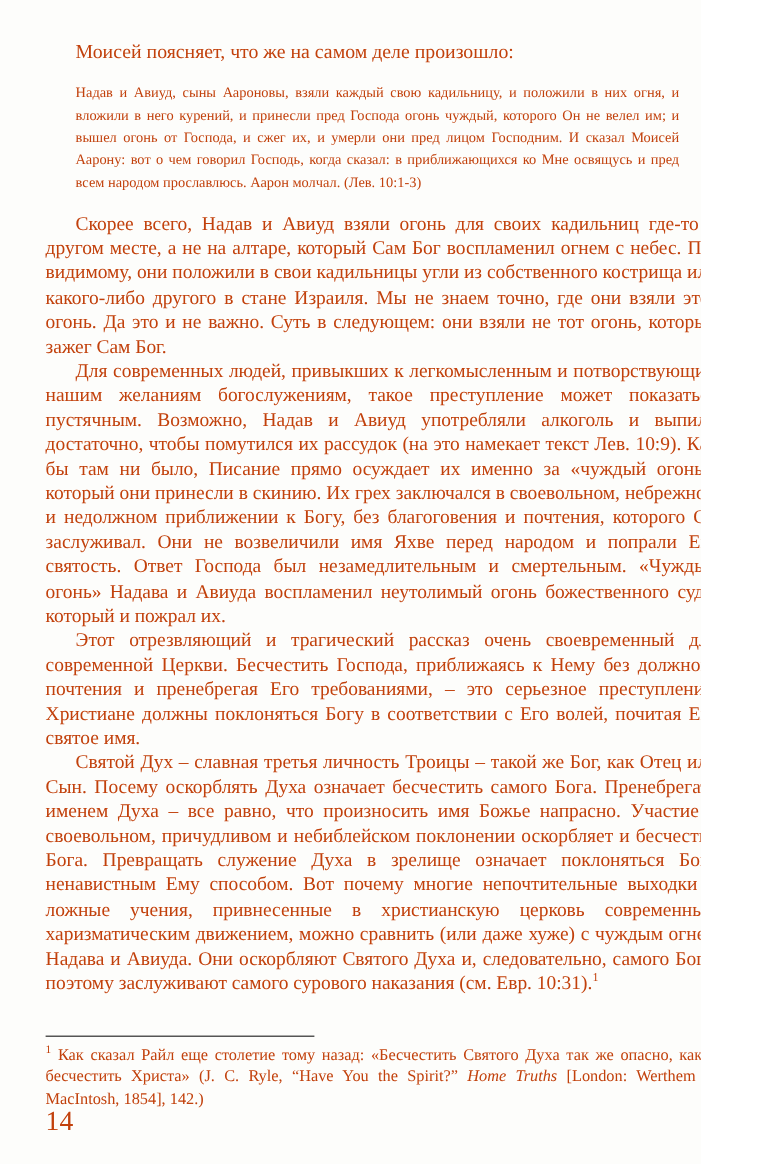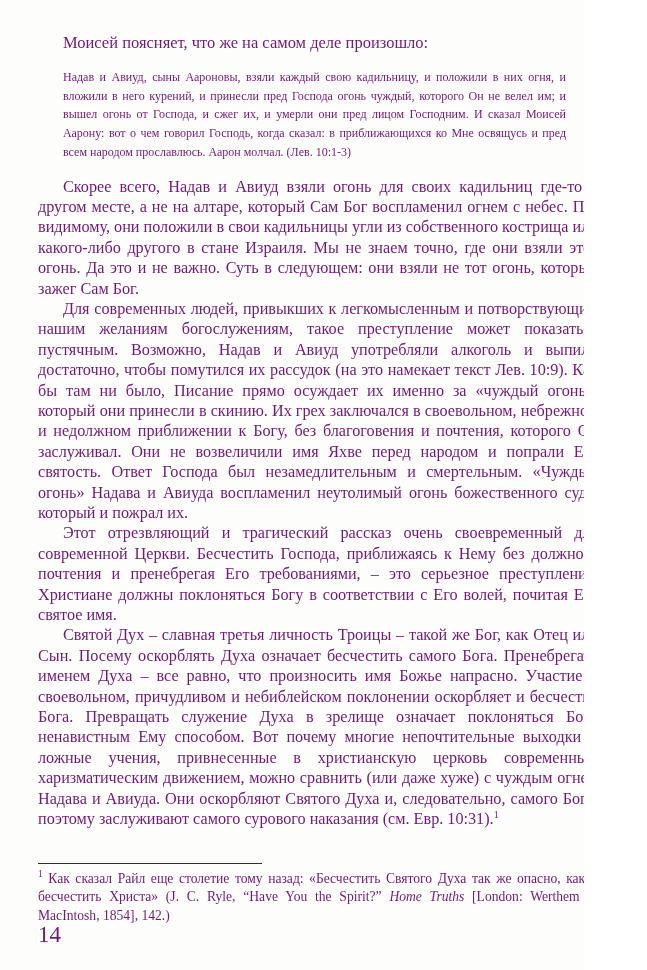--- a/index.html
+++ b/index.html
@@ -5,21 +5,21 @@
   html, body { margin: 0; padding: 0; }
   body {
     width: 647px; height: 970px;
     background: #ffffff;
     font-family: "Liberation Serif", "DejaVu Serif", serif;
   }
   .page {
     position: relative;
     width: 584px; height: 970px;
     background: #fdfdfb;
-    color: #701a75;
+    color: #c2410c;
     overflow: hidden;
   }
   .content {
     position: absolute;
     left: 38px; top: 33px;
     width: 560px;
   }
   .intro {
     margin: 0;
     font-size: 16.5px;

